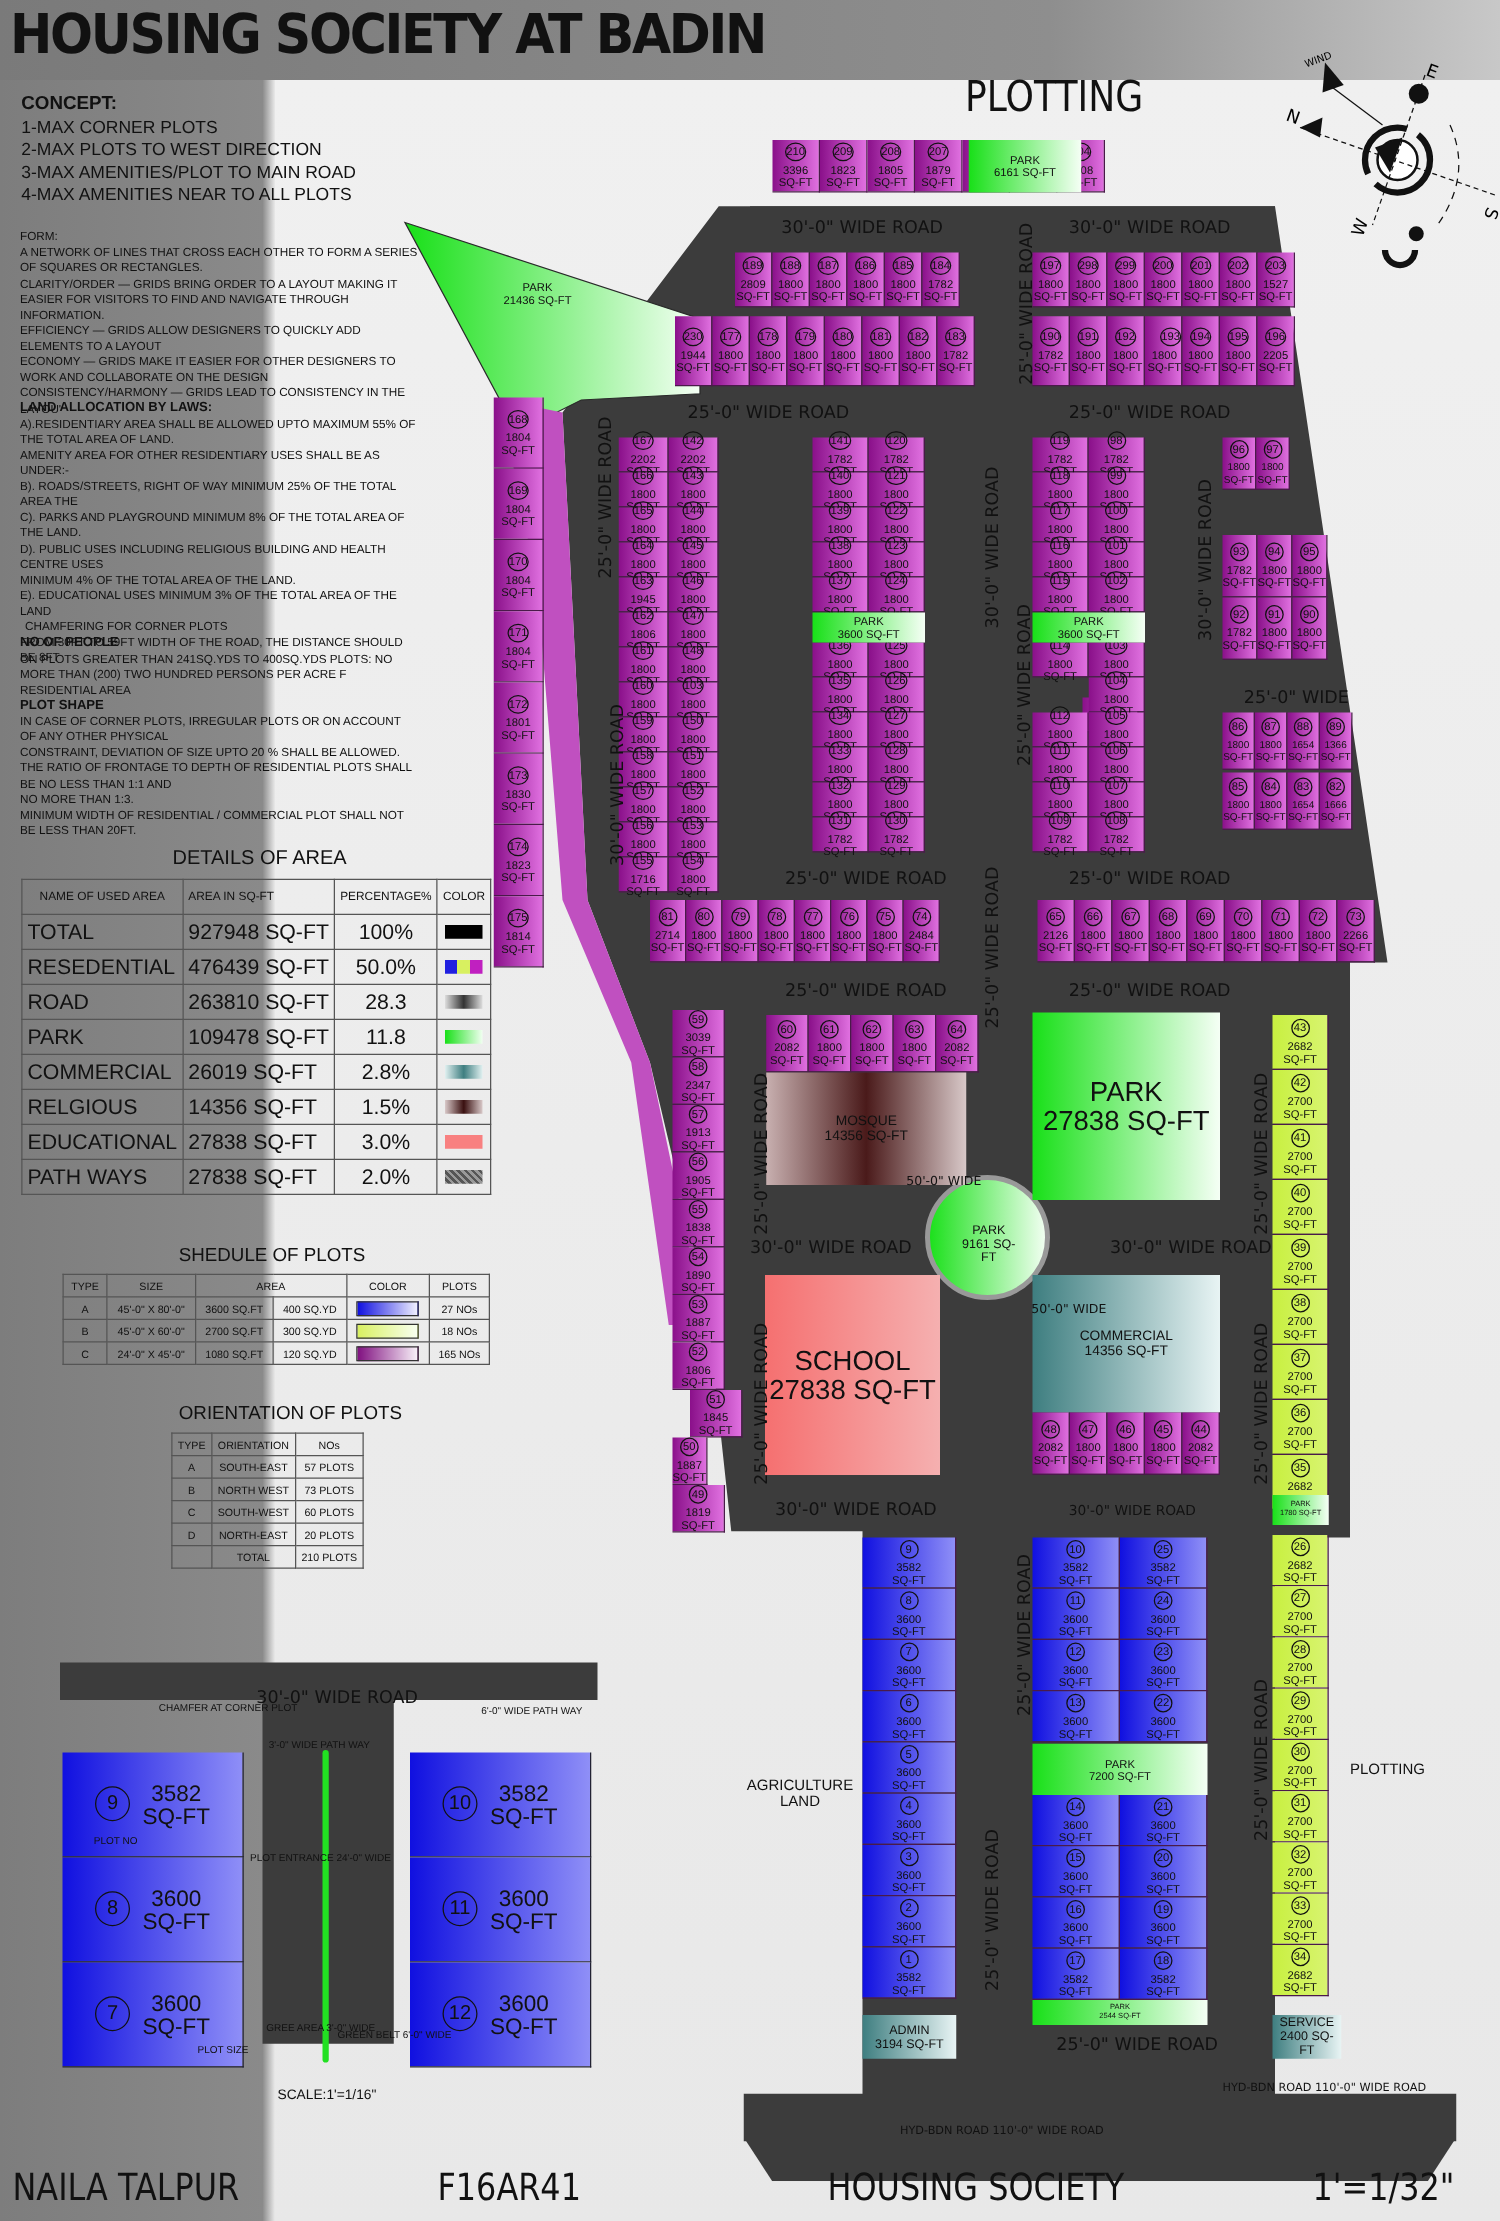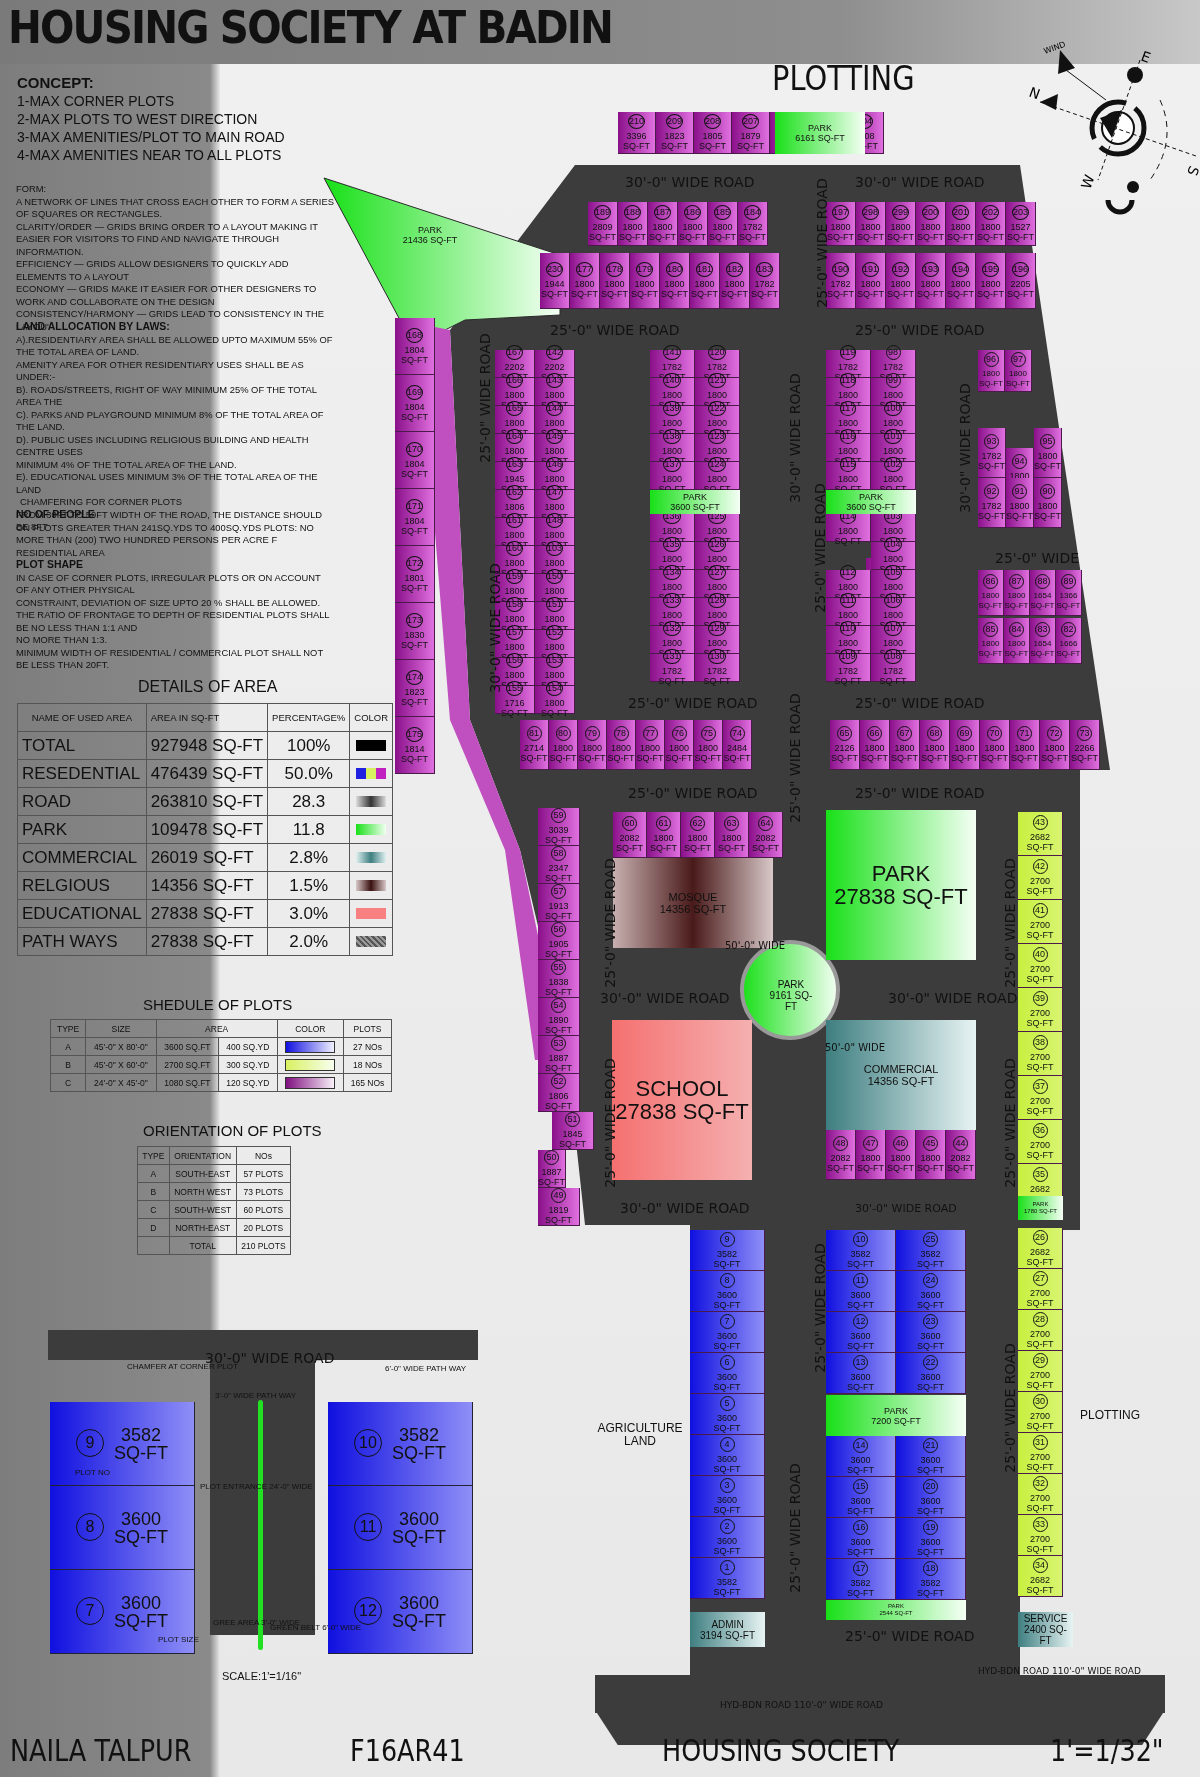--- a/index.html
+++ b/index.html
@@ -412,21 +412,21 @@
       <span>1782<br>SQ-FT</span>
     </div>
     <div class="plot c" style="left: 856px; top: 253px; width: 30px; height: 56px; font-size: 9px;">
       <span class="no">191</span>
       <span>1800<br>SQ-FT</span>
     </div>
     <div class="plot c" style="left: 886px; top: 253px; width: 30px; height: 56px; font-size: 9px;">
       <span class="no">192</span>
       <span>1800<br>SQ-FT</span>
     </div>
-    <div class="plot c" style="left: 916px; top: 253px; width: 30px; height: 56px; font-size: 9px;">
+    <div class="plot c" style="left: 916px; top: 253px; width: 30px; height: 56px; font-size: 9px; align-items: flex-end;">
       <span class="no">193</span>
       <span>1800<br>SQ-FT</span>
     </div>
     <div class="plot c" style="left: 946px; top: 253px; width: 30px; height: 56px; font-size: 9px;">
       <span class="no">194</span>
       <span>1800<br>SQ-FT</span>
     </div>
     <div class="plot c" style="left: 976px; top: 253px; width: 30px; height: 56px; font-size: 9px;">
       <span class="no">195</span>
       <span>1800<br>SQ-FT</span>
@@ -764,21 +764,21 @@
       <span>1800<br>SQ-FT</span>
     </div>
     <div class="plot c" style="left: 1005px; top: 350px; width: 27px; height: 42px; font-size: 8px;">
       <span class="no">97</span>
       <span>1800<br>SQ-FT</span>
     </div>
     <div class="plot c" style="left: 978px; top: 428px; width: 28px; height: 50px; font-size: 9px;">
       <span class="no">93</span>
       <span>1782<br>SQ-FT</span>
     </div>
-    <div class="plot c" style="left: 1006px; top: 428px; width: 28px; height: 50px; font-size: 9px; margin-top: 20px;">
+    <div class="plot c" style="left: 1006px; top: 428px; width: 28px; height: 50px; font-size: 9px;">
       <span class="no">94</span>
       <span>1800<br>SQ-FT</span>
     </div>
     <div class="plot c" style="left: 1034px; top: 428px; width: 28px; height: 50px; font-size: 9px;">
       <span class="no">95</span>
       <span>1800<br>SQ-FT</span>
     </div>
     <div class="plot c" style="left: 978px; top: 478px; width: 28px; height: 50px; font-size: 9px;">
       <span class="no">92</span>
       <span>1782<br>SQ-FT</span>

